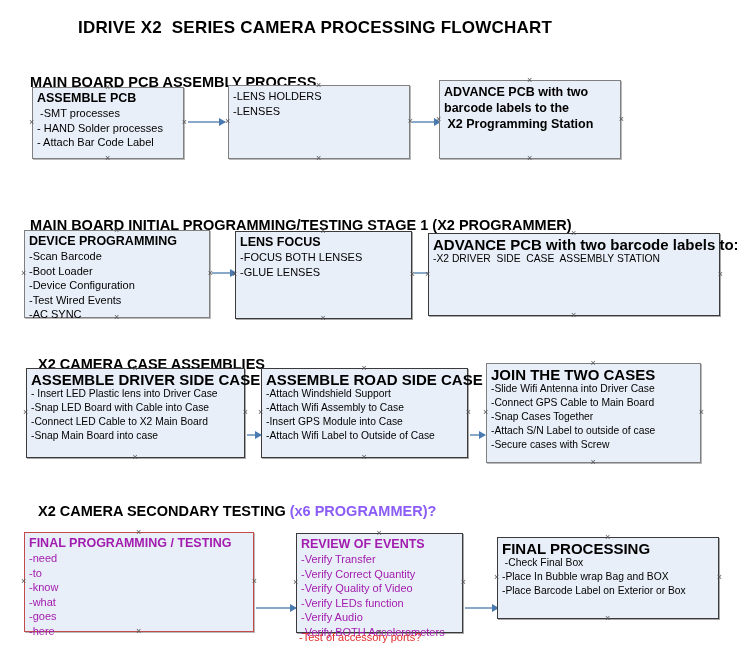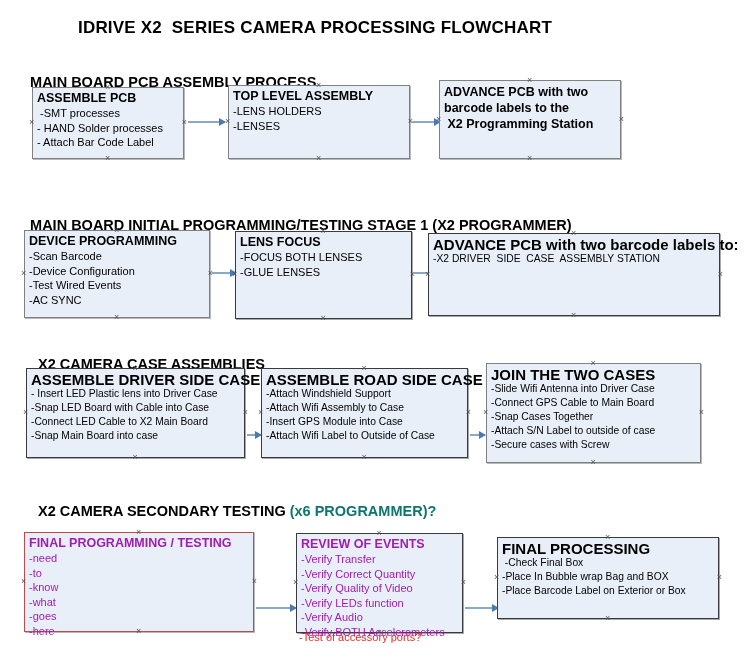--- a/index.html
+++ b/index.html
@@ -28,21 +28,21 @@
     letter-spacing: 0.2px;
     white-space: pre;
   }
   .section-title {
     position: absolute;
     font-size: 14.5px;
     font-weight: bold;
     white-space: pre;
   }
   .section-title .accent {
-    color: #0f766e;
+    color: #8b5cf6;
   }
 
   
   .flow-box {
     position: absolute;
     box-sizing: border-box;
     background: #e9eff8;
     border: 1px solid #808080;
     box-shadow: 1px 1px 0 #b9b9b9;
     padding: 3px 3px 0 4px;
@@ -139,21 +139,20 @@
   <div class="box-line">- Attach Bar Code Label</div>
 </div>
 
 <div class="arrow" style="left:188px; top:121px; width:37px;"></div>
 
 <div class="flow-box" style="left:228px; top:85px; width:182px; height:74px;">
   <span class="handle top">×</span>
   <span class="handle bottom">×</span>
   <span class="handle left">×</span>
   <span class="handle right">×</span>
-  <div class="box-title">TOP LEVEL ASSEMBLY</div>
   <div class="box-line">-LENS HOLDERS</div>
   <div class="box-line">-LENSES</div>
 </div>
 
 <div class="arrow" style="left:412px; top:121px; width:28px;"></div>
 
 <div class="flow-box" style="left:439px; top:80px; width:182px; height:79px;">
   <span class="handle top">×</span>
   <span class="handle bottom">×</span>
   <span class="handle left">×</span>
@@ -167,20 +166,21 @@
   <span>MAIN BOARD INITIAL PROGRAMMING/TESTING STAGE 1 (X2 PROGRAMMER)</span>
 </div>
 
 <div class="flow-box" style="left:24px; top:230px; width:186px; height:88px;">
   <span class="handle top">×</span>
   <span class="handle bottom">×</span>
   <span class="handle left">×</span>
   <span class="handle right">×</span>
   <div class="box-title">DEVICE PROGRAMMING</div>
   <div class="box-line">-Scan Barcode</div>
+  <div class="box-line">-Boot Loader</div>
   <div class="box-line">-Device Configuration</div>
   <div class="box-line">-Test Wired Events</div>
   <div class="box-line">-AC SYNC</div>
 </div>
 
 <div class="arrow" style="left:212px; top:272px; width:24px;"></div>
 
 <div class="flow-box dark-border" style="left:235px; top:231px; width:177px; height:88px;">
   <span class="handle top">×</span>
   <span class="handle bottom">×</span>

